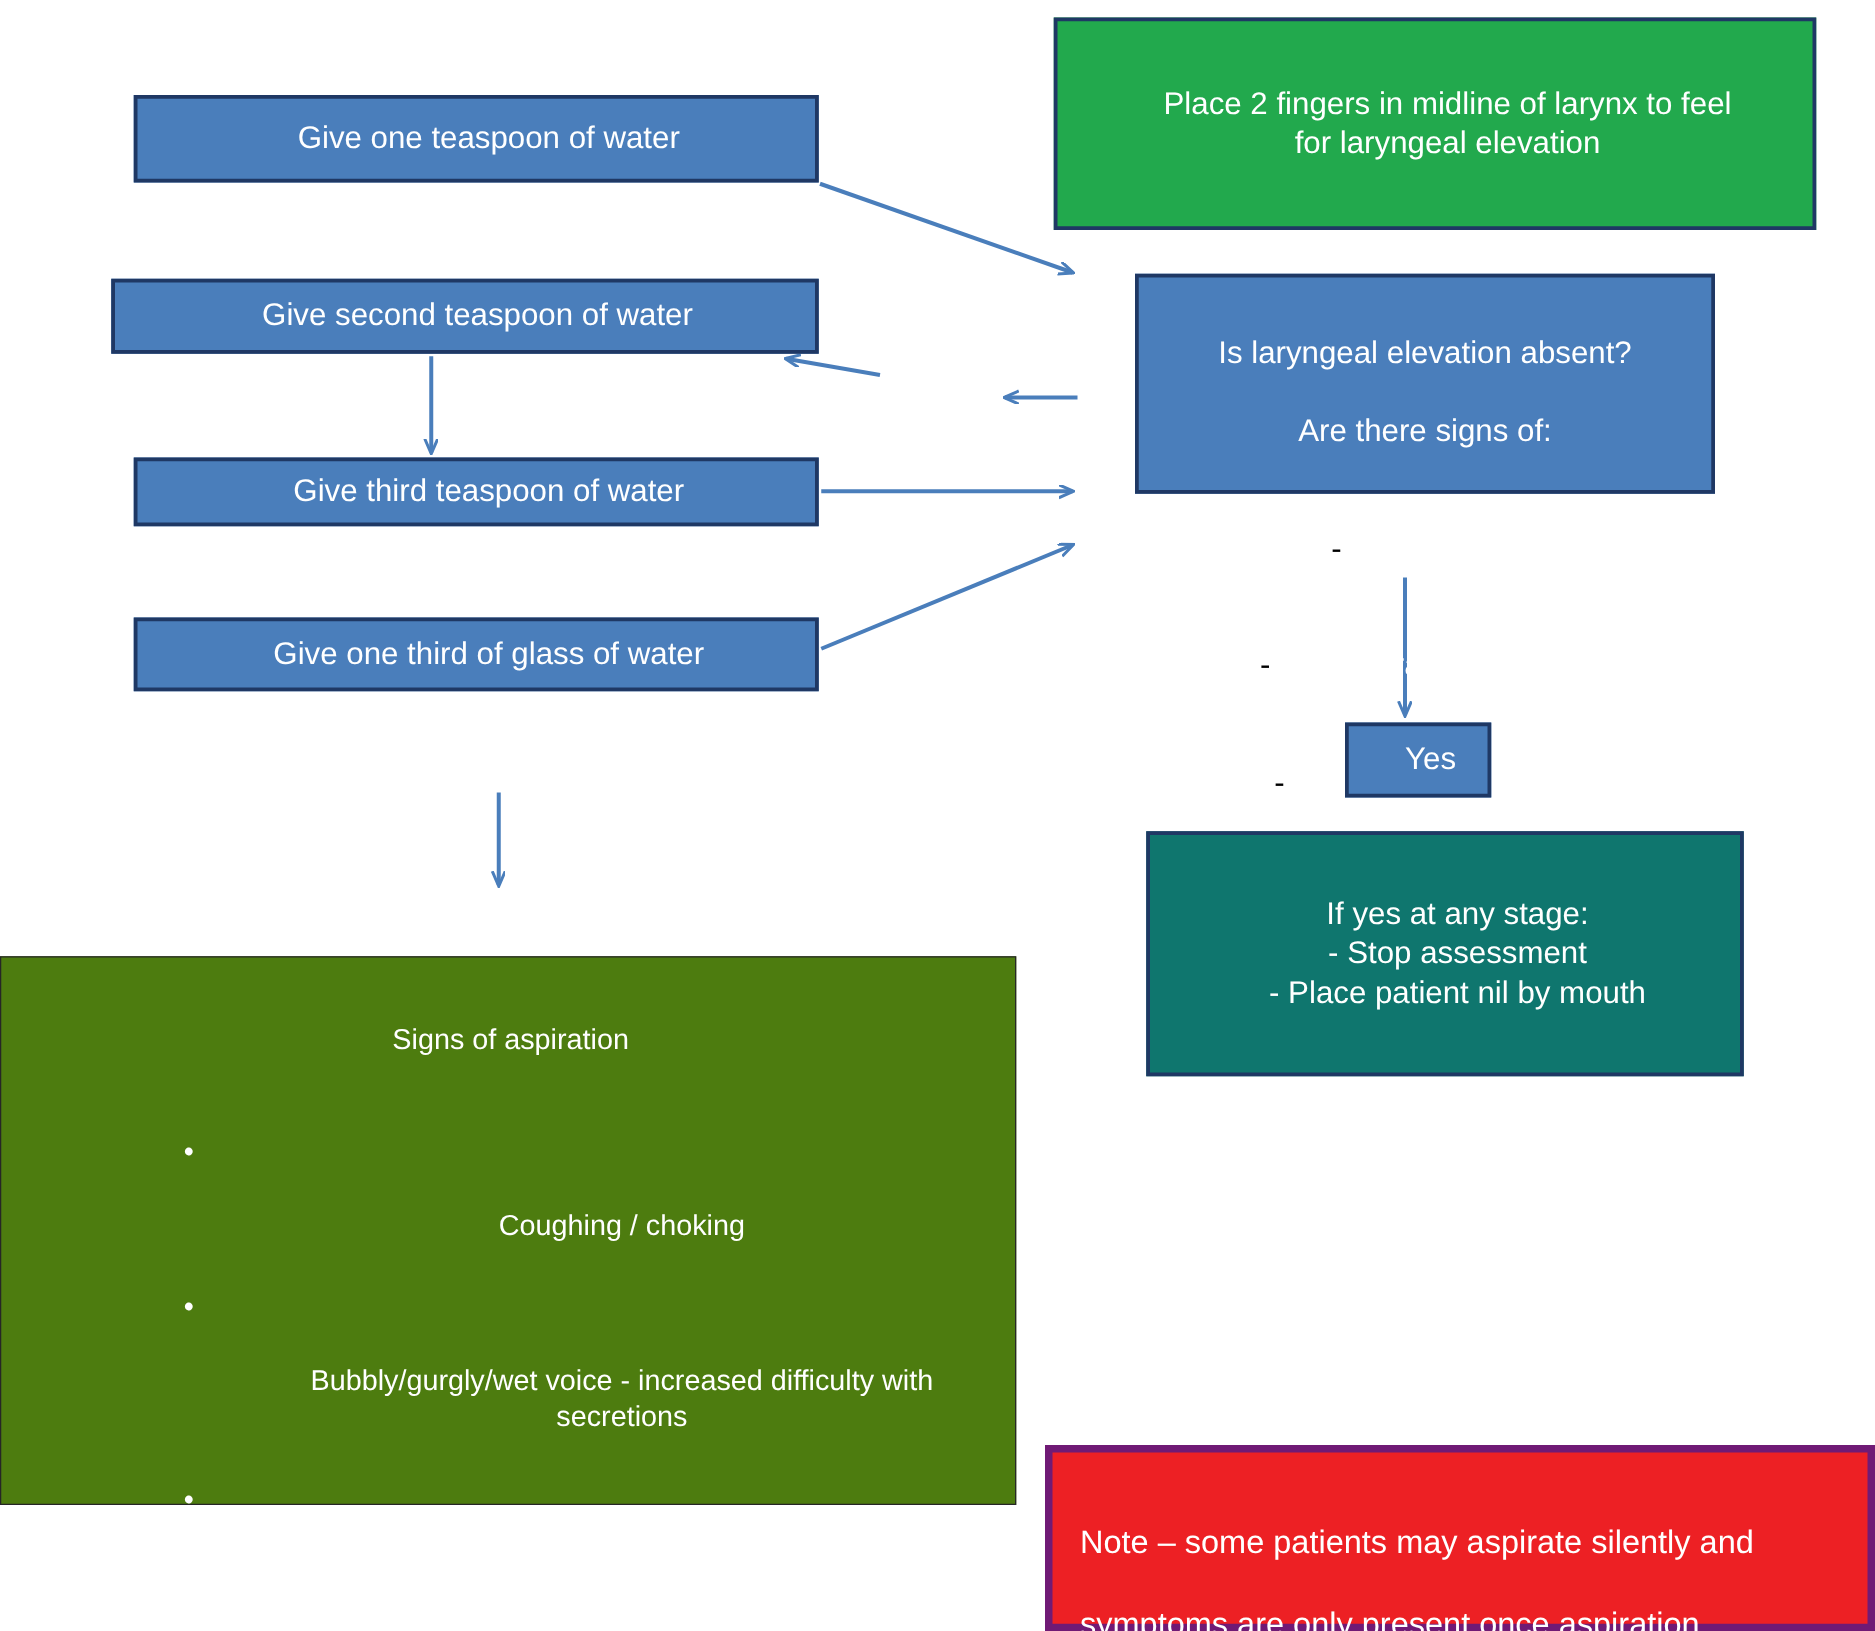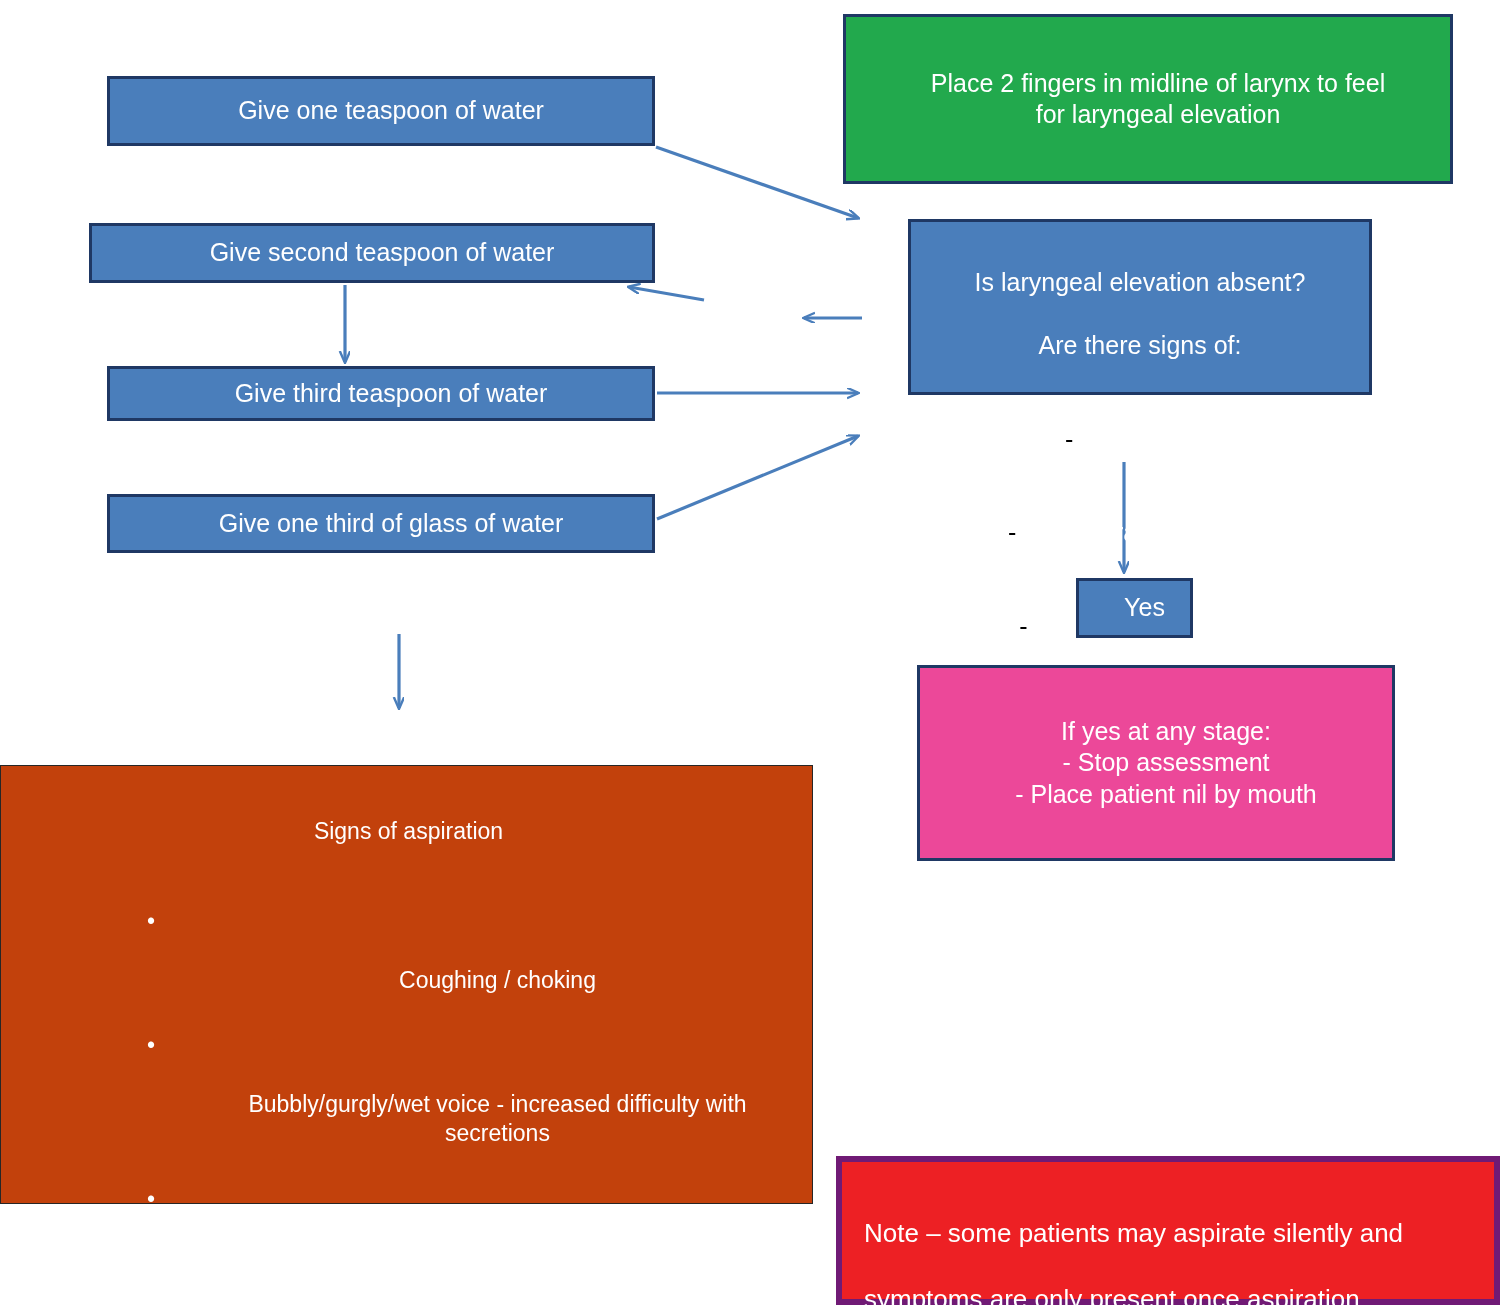--- a/index.html
+++ b/index.html
@@ -29,25 +29,25 @@
   }
   .blue {
     background: #4a7ebb;
     border: 3px solid #1f3864;
   }
   .green {
     background: #22a94d;
     border: 3px solid #1f3864;
   }
   .red {
-    background: #ec4899;
+    background: #0f766e;
     border: 3px solid #1f3864;
   }
   .plainblue {
-    background: #c2410c;
+    background: #4d7c0f;
     border: 1px solid #262626;
   }
   .plainred {
     background: #ed2024;
     border: 6px solid #701a75;
   }
 
   
   #n-teaspoon1   { left:107px;  top:76px;   width:548px; height:70px;  font-size:25px; }
   #n-larynx      { left:843px;  top:14px;   width:610px; height:170px; font-size:25px; }

